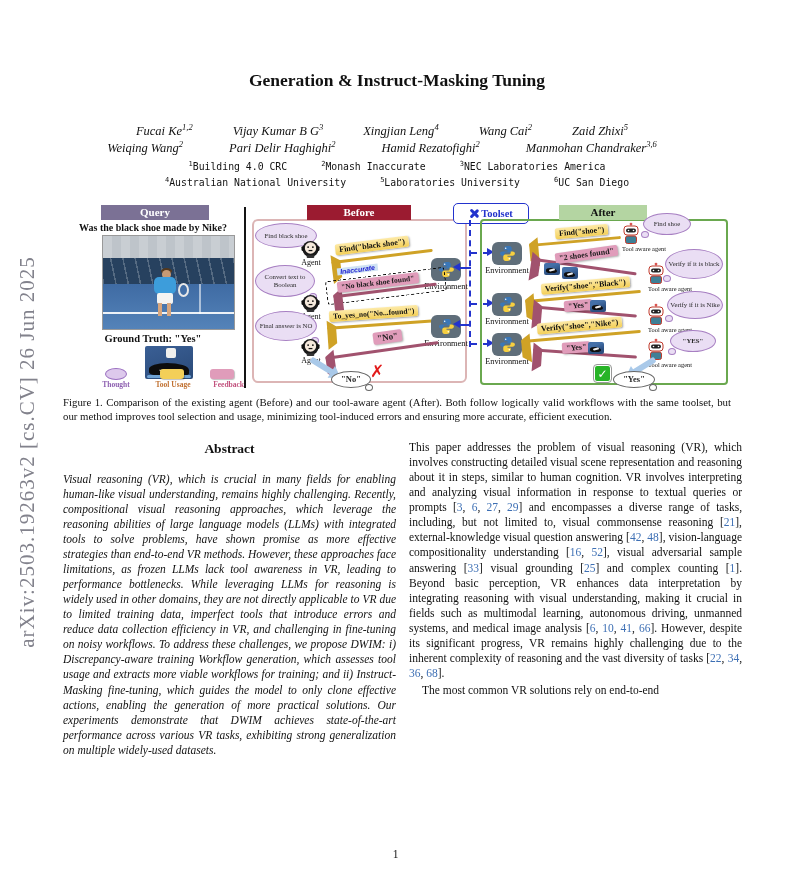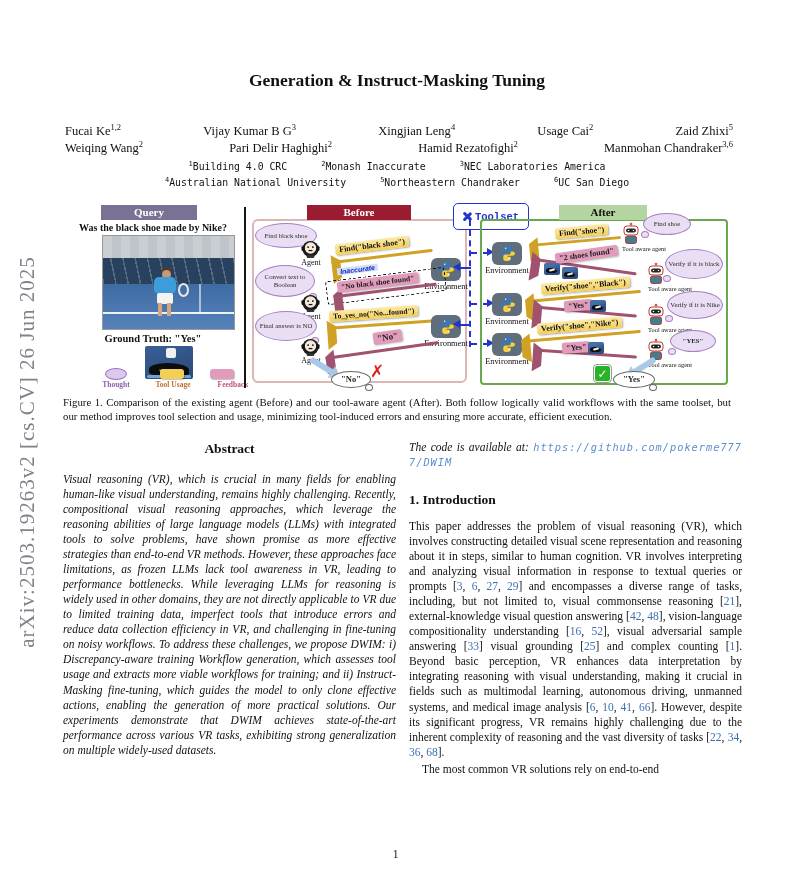--- a/index.html
+++ b/index.html
@@ -7,21 +7,21 @@
        font-family:"Liberation Serif",serif;color:#111;}
   .abs{position:absolute;}
 
   
   .stamp{position:absolute;left:27px;top:452px;transform:translate(-50%,-50%) rotate(-90deg);
          white-space:nowrap;font-size:21px;color:#82828c;letter-spacing:1px;
          font-family:"Liberation Serif",serif;}
 
   
   .title{left:63px;top:46px;width:668px;text-align:center;font-weight:bold;font-size:17.5px;line-height:1.3;}
-  .authors{left:65px;width:668px;display:flex;justify-content:space-between;gap:40px;font-size:12.5px;}
+  .authors{left:48px;width:668px;display:flex;justify-content:center;gap:40px;font-size:12.5px;font-style:italic;}
   .authors sup{font-size:8.5px;}
   .affils{left:63px;width:668px;display:flex;justify-content:center;gap:34px;
           font-family:"DejaVu Sans Mono",monospace;font-size:9.8px;}
   .affils sup{font-size:7px;}
 
   
   .fig{left:63px;top:203px;width:668px;height:189px;}
   .fig *{position:absolute;box-sizing:border-box;}
   .hd{height:15px;text-align:center;font-weight:bold;font-size:11px;line-height:15px;}
   .divider{background:#141414;}
@@ -138,44 +138,44 @@
 
 <div class="abs title">
   <br>
   <span>Generation &amp; Instruct-Masking Tuning</span>
 </div>
 
 <div class="abs authors" style="top:124px;">
   <span><span>Fucai Ke</span><sup>1,2</sup></span>
   <span><span>Vijay Kumar B G</span><sup>3</sup></span>
   <span><span>Xingjian Leng</span><sup>4</sup></span>
-  <span><span>Usage Cai</span><sup>2</sup></span>
+  <span><span>Wang Cai</span><sup>2</sup></span>
   <span><span>Zaid Zhixi</span><sup>5</sup></span>
 </div>
 <div class="abs authors" style="top:141px;gap:46px;">
   <span><span>Weiqing Wang</span><sup>2</sup></span>
   <span><span>Pari Delir Haghighi</span><sup>2</sup></span>
   <span><span>Hamid Rezatofighi</span><sup>2</sup></span>
   <span><span>Manmohan Chandraker</span><sup>3,6</sup></span>
 </div>
 
 <div class="abs affils" style="top:161px;">
   <span><sup>1</sup><span>Building 4.0 CRC</span></span>
   <span><sup>2</sup><span>Monash Inaccurate</span></span>
   <span><sup>3</sup><span>NEC Laboratories America</span></span>
 </div>
 <div class="abs affils" style="top:177px;">
   <span><sup>4</sup><span>Australian National University</span></span>
-  <span><sup>5</sup><span>Northeastern Chandraker</span></span>
+  <span><sup>5</sup><span>Laboratories University</span></span>
   <span><sup>6</sup><span>UC San Diego</span></span>
 </div>
 
 <div class="abs fig">
 
-  <div class="hd" style="left:38px;top:2px;width:96px;background:#7b7195;color:#fff;">Query</div>
+  <div class="hd" style="left:38px;top:2px;width:108px;background:#7b7195;color:#fff;">Query</div>
   <div style="left:0;top:19px;width:180px;text-align:center;font-weight:bold;font-size:10px;">Was the black shoe made by Nike?</div>
 
   <div class="photo" style="left:39px;top:32px;width:133px;height:95px;">
     <div class="ph-stands"></div>
     <div class="ph-wall"></div>
     <div class="ph-court"></div>
     <div class="ph-line1"></div>
     <div class="ph-line2"></div>
     <div class="ph-hair"></div>
     <div class="ph-head"></div>
@@ -193,21 +193,21 @@
     <div class="shoeblob"></div>
     <div class="swoosh"></div>
     <div class="sole"></div>
   </div>
 
   <div class="minicloud" style="left:42px;top:165px;"></div>
   <div class="leg-label" style="left:30px;top:177px;width:46px;color:#8d5fb0;">Thought</div>
   <div class="sw" style="left:97px;top:166px;width:24px;height:10px;background:#f3cf58;"></div>
   <div class="leg-label" style="left:86px;top:177px;width:48px;color:#c07030;">Tool Usage</div>
   <div class="sw" style="left:147px;top:166px;width:24px;height:10px;background:#e09cba;"></div>
-  <div class="leg-label" style="left:148px;top:177px;width:44px;color:#c2527e;">Feedback</div>
+  <div class="leg-label" style="left:137px;top:177px;width:44px;color:#c2527e;text-align:right;">Feedback</div>
 
   <div class="divider" style="left:181px;top:4px;width:2px;height:181px;"></div>
 
   <div style="left:189px;top:16px;width:215px;height:164px;border:2px solid #dcb5b5;border-radius:6px;"></div>
   <div class="hd" style="left:244px;top:2px;width:104px;background:#9b1b30;color:#fff;">Before</div>
 
   <div class="cloud" style="left:192px;top:20px;width:62px;height:25px;">Find black shoe</div>
 
   <svg style="left:238px;top:36px;" width="19" height="20" viewBox="0 0 20 20">
     <circle cx="10" cy="10" r="8.5" fill="#1a1a1a"></circle>
@@ -280,21 +280,21 @@
   </svg>
   <div class="agent-label" style="left:232px;top:153px;width:32px;">Agent</div>
 
   <div class="shaft p dl" style="left:262px;top:146px;width:114px;transform:rotate(-8deg);"></div>
   <div class="pbox" style="left:310px;top:128px;transform:rotate(-8deg);font-size:9px;">"No"</div>
 
   <div class="bluearr" style="left:246px;top:160px;transform:rotate(32deg);"></div>
   <div class="cloud white" style="left:268px;top:168px;width:40px;height:17px;">"No"</div>
   <div class="cross" style="left:307px;top:158px;">✗</div>
 
-  <div class="toolset" style="left:390px;top:0;width:76px;height:27px;font-family:Liberation Mono, monospace;">
+  <div class="toolset" style="left:390px;top:0;width:76px;height:21px;">
     <span class="tsicon" style="position:relative;"></span>
     <span style="position:relative;">Toolset</span>
   </div>
   <div class="dashv" style="left:406px;top:17px;height:127px;"></div>
   <div class="dashh" style="left:396px;top:64px;width:12px;"></div>
   <div class="tri l" style="left:390px;top:60px;"></div>
   <div class="dashh" style="left:396px;top:121px;width:12px;"></div>
   <div class="tri l" style="left:390px;top:117px;"></div>
   <div class="dashh" style="left:408px;top:49px;width:18px;"></div>
   <div class="tri r" style="left:424px;top:45px;"></div>
@@ -407,20 +407,17 @@
 </div>
 
 <div class="abs caption">Figure 1. Comparison of the existing agent (Before) and our tool-aware agent (After). Both follow logically valid workflows with the same toolset, but our method improves tool selection and usage, minimizing tool-induced errors and ensuring more accurate, efficient execution.</div>
 
 <div class="abs col" style="left:63px;top:440px;">
   <div class="abshead">Abstract</div>
   <p class="abstract">Visual reasoning (VR), which is crucial in many fields for enabling human-like visual understanding, remains highly challenging. Recently, compositional visual reasoning approaches, which leverage the reasoning abilities of large language models (LLMs) with integrated tools to solve problems, have shown promise as more effective strategies than end-to-end VR methods. However, these approaches face limitations, as frozen LLMs lack tool awareness in VR, leading to performance bottlenecks. While leveraging LLMs for reasoning is widely used in other domains, they are not directly applicable to VR due to limited training data, imperfect tools that introduce errors and reduce data collection efficiency in VR, and challenging in fine-tuning on noisy workflows. To address these challenges, we propose DWIM: i) Discrepancy-aware training Workflow generation, which assesses tool usage and extracts more viable workflows for training; and ii) Instruct-Masking fine-tuning, which guides the model to only clone effective actions, enabling the generation of more practical solutions. Our experiments demonstrate that DWIM achieves state-of-the-art performance across various VR tasks, exhibiting strong generalization on multiple widely-used datasets.</p>
 </div>
 
 <div class="abs col" style="left:409px;top:440px;">
-  <p class="codeline"><span>The code is available at:</span>
-     <span class="url">https://github.com/pokerme7777/DWIM</span></p>
-  <div class="introhead">1. Introduction</div>
   <p class="bodyp">This paper addresses the problem of visual reasoning (VR), which involves constructing detailed visual scene representation and reasoning about it in steps, similar to human cognition. VR involves interpreting and analyzing visual information in response to textual queries or prompts [<span class="cite">3</span>, <span class="cite">6</span>, <span class="cite">27</span>, <span class="cite">29</span>] and encompasses a diverse range of tasks, including, but not limited to, visual commonsense reasoning [<span class="cite">21</span>], external-knowledge visual question answering [<span class="cite">42</span>, <span class="cite">48</span>], vision-language compositionality understanding [<span class="cite">16</span>, <span class="cite">52</span>], visual adversarial sample answering [<span class="cite">33</span>] visual grounding [<span class="cite">25</span>] and complex counting [<span class="cite">1</span>]. Beyond basic perception, VR enhances data interpretation by integrating reasoning with visual understanding, making it crucial in fields such as multimodal learning, autonomous driving, unmanned systems, and medical image analysis [<span class="cite">6</span>, <span class="cite">10</span>, <span class="cite">41</span>, <span class="cite">66</span>]. However, despite its significant progress, VR remains highly challenging due to the inherent complexity of reasoning and the vast diversity of tasks [<span class="cite">22</span>, <span class="cite">34</span>, <span class="cite">36</span>, <span class="cite">68</span>].</p>
   <p class="bodyp indent">The most common VR solutions rely on end-to-end</p>
 </div>
 
 <div class="abs pagenum">1</div>
 
 </body></html>

